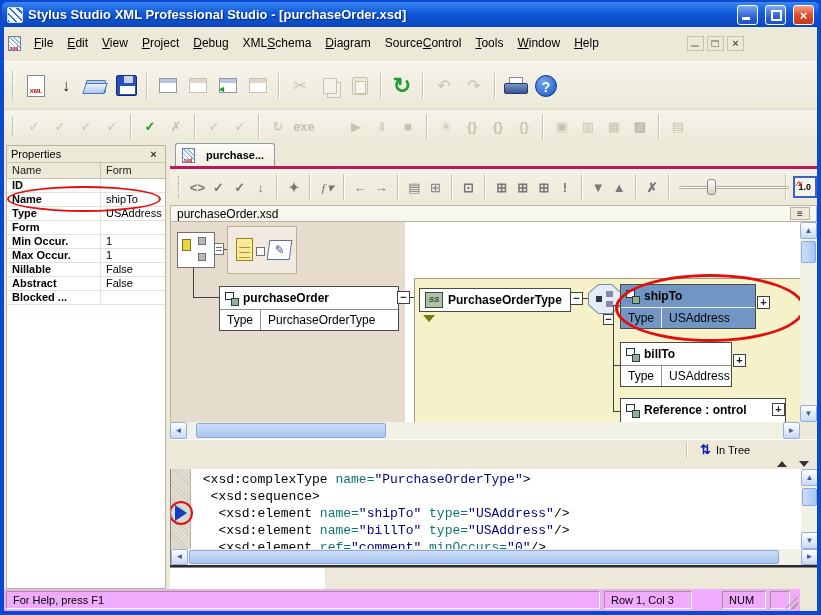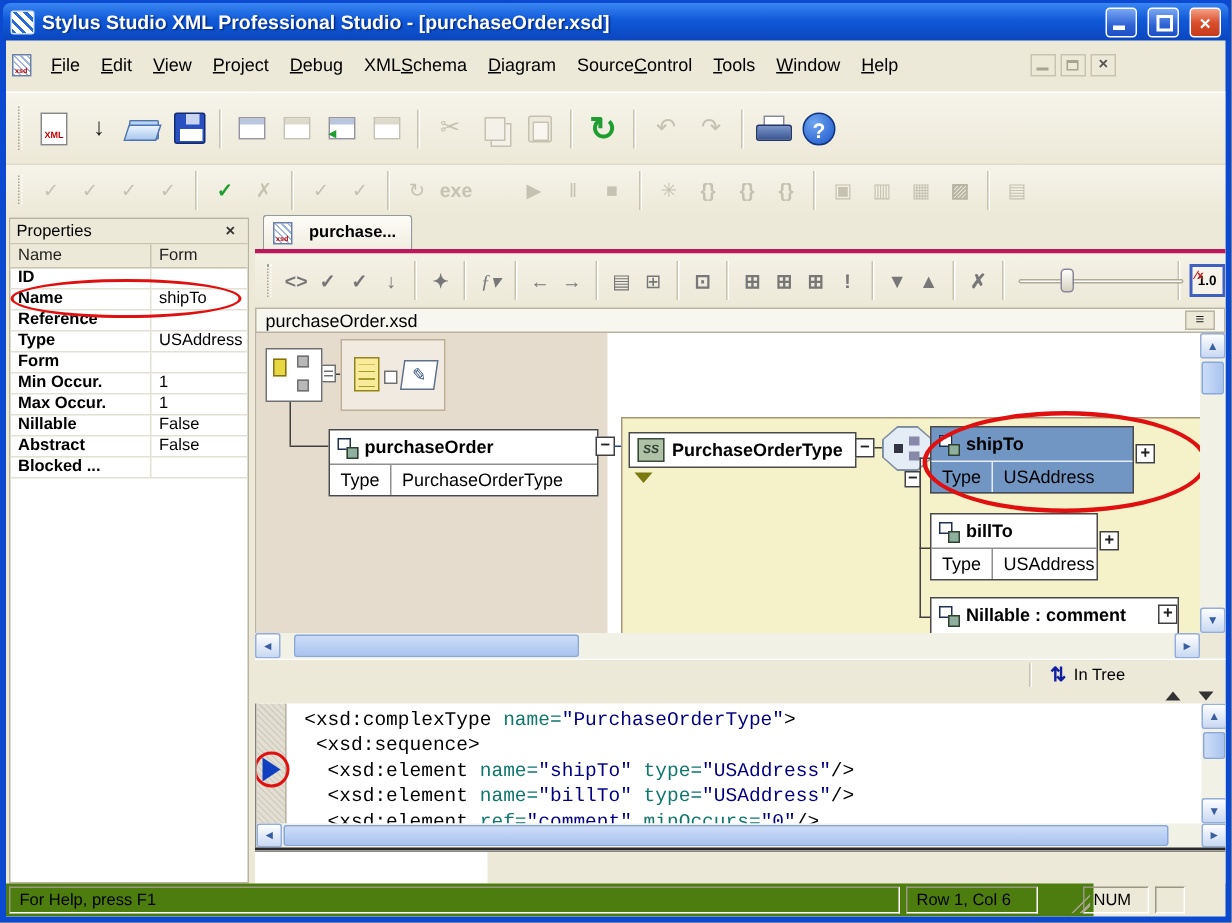--- a/index.html
+++ b/index.html
@@ -218,21 +218,21 @@
   .tabstrip-blank{width:155px;height:100%;background:#fff;}
   .btab{height:19px;margin-left:-7px;position:relative;background:#3A3A3A;
     clip-path:polygon(0 0,100% 0,calc(100% - 9px) 100%,9px 100%);}
   .btab:first-of-type{margin-left:0;}
   .btab-in{position:absolute;left:1px;top:0;right:1px;bottom:1px;background:#F2F0E4;
     clip-path:polygon(0 0,100% 0,calc(100% - 9px) 100%,9px 100%);
     display:flex;align-items:center;justify-content:center;font-size:11px;padding:0 16px;white-space:nowrap;}
   .btab.active .btab-in{background:#FDFCF7;}
 
   
-  #statusbar{position:absolute;left:0;top:562px;width:725px;height:22px;background:#4d7c0f;}
+  #statusbar{position:absolute;left:0;top:562px;width:796px;height:22px;background:#f0abfc;}
   .spanel{position:absolute;top:2px;height:18px;border:1px solid;border-color:#9A9884 #FFFFFF #FFFFFF #9A9884;
     font-size:11px;padding:2px 6px;white-space:nowrap;overflow:hidden;}
   .grip-dots{position:absolute;right:2px;bottom:2px;width:13px;height:13px;
     background:repeating-linear-gradient(135deg,transparent 0 3px,#A8A490 3px 5px);
     clip-path:polygon(100% 0,100% 100%,0 100%);}
 </style>
 </head>
 <body>
 
 <div id="stage">
@@ -439,24 +439,20 @@
       <div id="props-rows">
           <div class="prow">
             <span class="pname">ID</span>
             <span class="pval"></span>
           </div>
           <div class="prow">
             <span class="pname">Name</span>
             <span class="pval">shipTo</span>
           </div>
           <div class="prow">
-            <span class="pname">Reference</span>
-            <span class="pval"></span>
-          </div>
-          <div class="prow">
             <span class="pname">Type</span>
             <span class="pval">USAddress</span>
           </div>
           <div class="prow">
             <span class="pname">Form</span>
             <span class="pval"></span>
           </div>
           <div class="prow">
             <span class="pname">Min Occur.</span>
             <span class="pval">1</span>
@@ -646,21 +642,21 @@
           <div class="dnode-r">
             <span class="cell-k">Type</span>
             <span class="cell-v">USAddress</span>
           </div>
         </div>
         <div class="connbox plus" style="left:562px;top:132px;"></div>
 
         <div class="dnode" style="left:449px;top:176px;width:166px;height:26px;">
           <div class="dnode-h">
             <span class="el-icon"></span>
-            <span>Nillable :  comment</span>
+            <span>Reference :  ontrol</span>
           </div>
         </div>
         <div class="connbox plus" style="left:601px;top:181px;"></div>
 
         <div class="ellipse" style="left:444px;top:52px;width:190px;height:68px;"></div>
       </div>
 
       <div class="sb" style="left:630px;top:79px;width:17px;height:200px;">
         <span class="sb-btn" style="left:0;top:0;">▲</span>
         <span class="sb-thumb" style="left:1px;top:19px;width:15px;height:22px;"></span>
@@ -726,19 +722,19 @@
           <div class="btab">
             <span class="btab-in">
               <span class="btab-label">Documentation</span>
             </span>
           </div>
         </div>
     </div>
 
     <div id="statusbar">
       <span class="spanel" style="left:2px;width:594px;">For Help, press F1</span>
-      <span class="spanel" style="left:600px;width:88px;">Row 1, Col 6</span>
+      <span class="spanel" style="left:600px;width:88px;">Row 1, Col 3</span>
       <span class="spanel" style="left:718px;width:44px;">NUM</span>
       <span class="spanel" style="left:766px;width:20px;"></span>
       <span class="grip-dots"></span>
     </div>
   </div>
 </div>
 
 </body></html>

